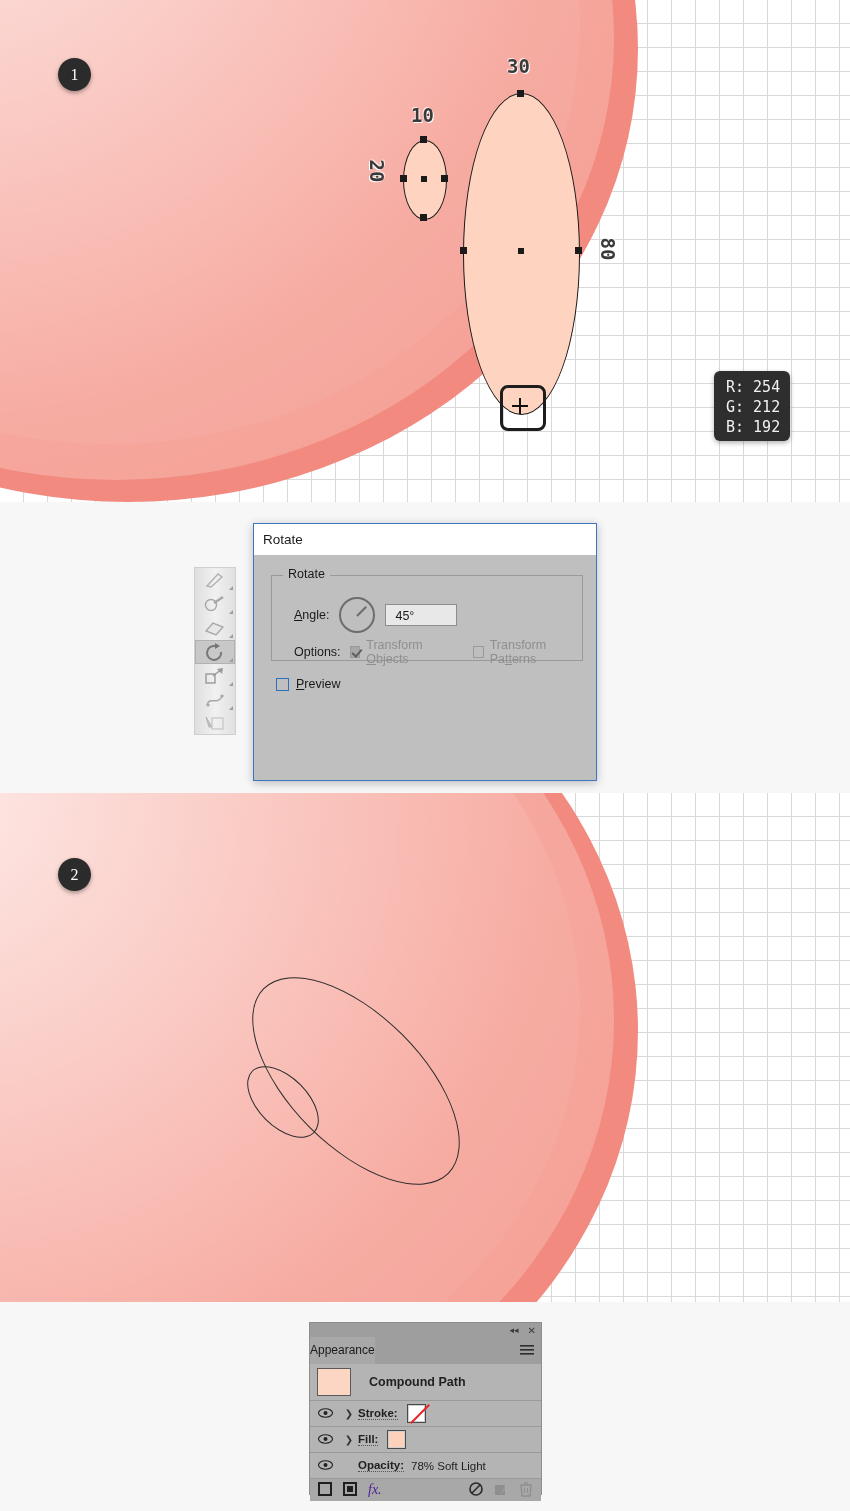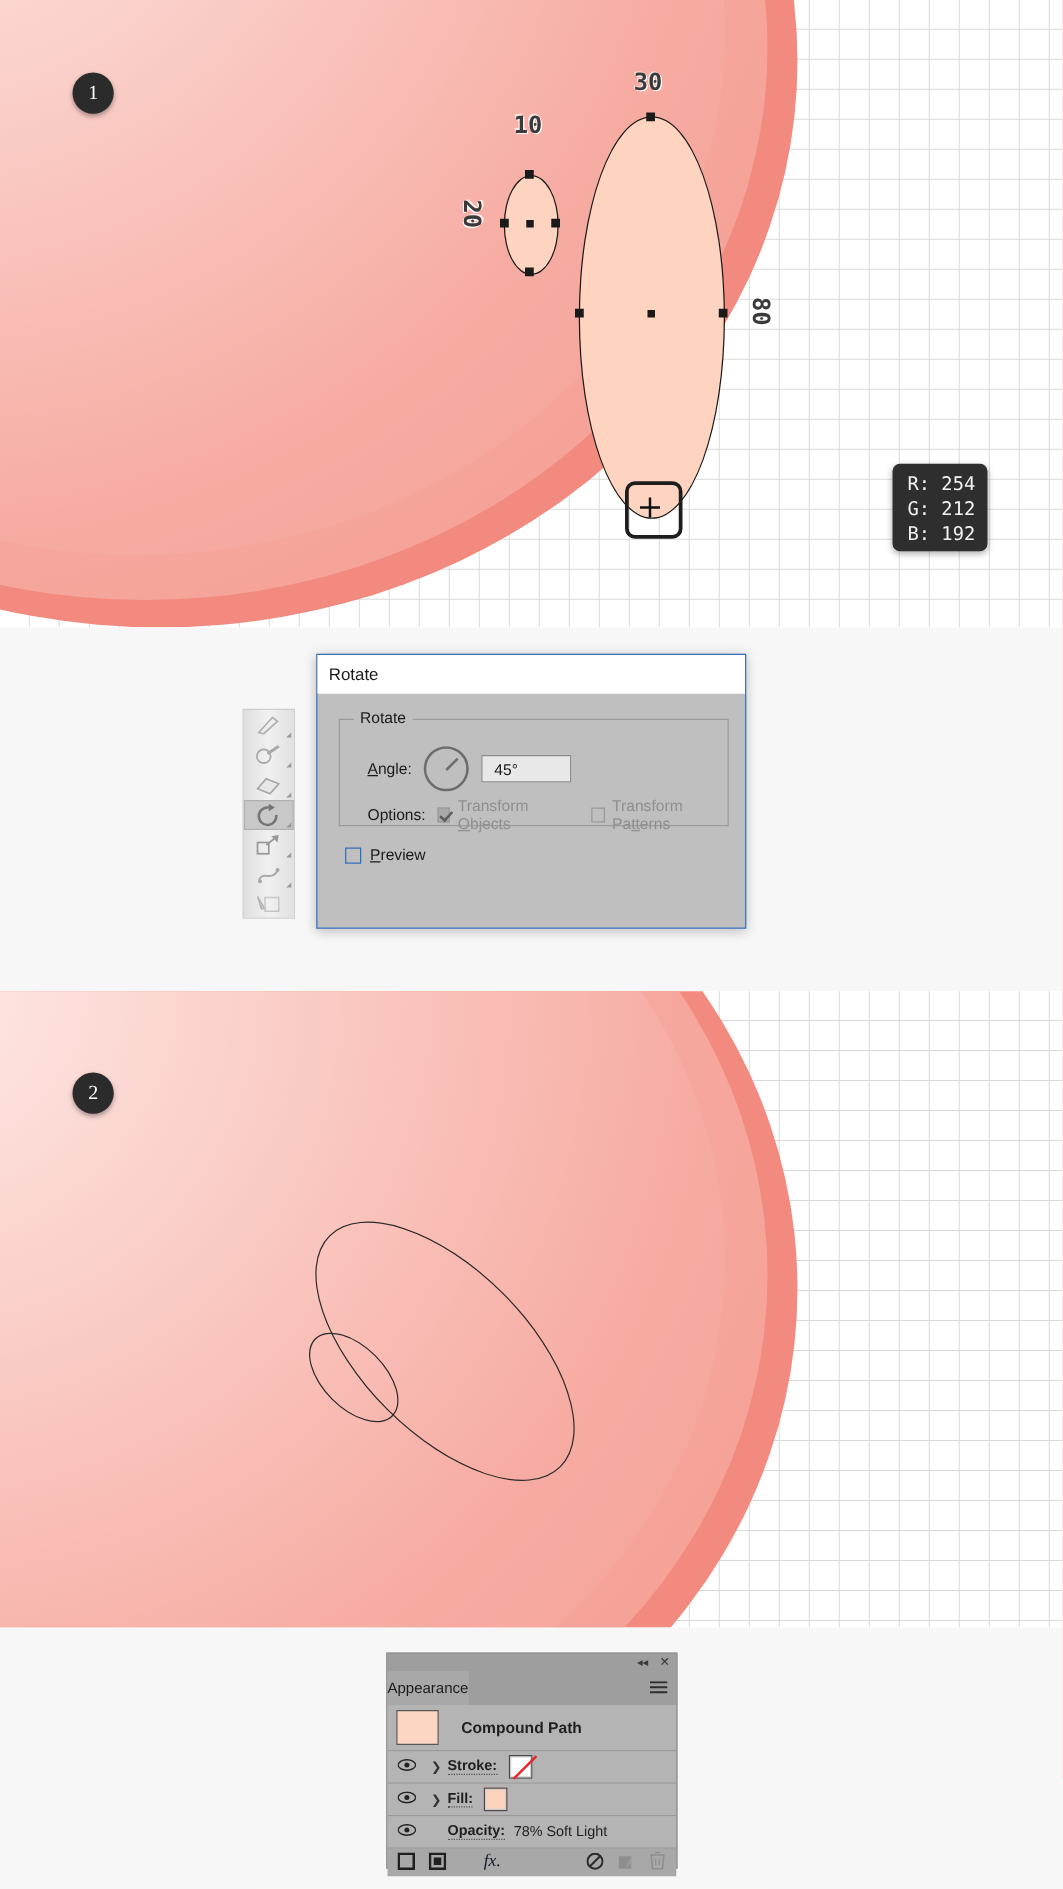--- a/index.html
+++ b/index.html
@@ -53,21 +53,21 @@
 
   
   .anchor{position:absolute;width:7px;height:7px;background:#1a1a1a;}
   .anchor.small{width:6px;height:6px;}
 
   
   .meas{position:absolute;font-family:"DejaVu Sans Mono",monospace;
     font-weight:bold;font-size:19px;color:#3a3a3a;
     text-shadow:1px 1px 0 #ffffff,-1px -1px 0 rgba(255,255,255,.7);}
   .meas.rot{transform:rotate(90deg);transform-origin:center center;}
-  #meas-10{left:411px;top:89px;text-align:center;}
+  #meas-10{left:411px;top:104px;text-align:center;}
   #meas-20{left:366px;top:160px;}
   #meas-30{left:507px;top:55px;}
   #meas-80{left:597px;top:238px;}
 
   
   #origin-box{position:absolute;left:500px;top:385px;width:40px;height:40px;
     border:3px solid #1d1d1d;border-radius:8px;background:transparent;}
   .origin-star{position:absolute;width:16px;height:16px;}
   .origin-star:before,.origin-star:after{content:"";position:absolute;
     background:#111;}
@@ -84,21 +84,21 @@
 
   
   .ell2{position:absolute;border:1px solid #2a2a2a;border-radius:50%;
     background:transparent;}
   #ell2-big{left:290px;top:950px;width:130px;height:260px;
     transform:rotate(-45deg);transform-origin:50% 50%;}
   #ell2-small{left:258px;top:1058px;width:48px;height:86px;
     transform:rotate(-45deg);transform-origin:50% 50%;}
 
   
-  #rotate-dialog{position:absolute;left:253px;top:523px;width:344px;height:220px;
+  #rotate-dialog{position:absolute;left:253px;top:523px;width:344px;height:258px;
     border:1px solid #3a76c4;background:#bfbfbf;box-sizing:border-box;
     box-shadow:0 2px 9px rgba(0,0,0,.25);}
   #dlg-titlebar{height:31px;background:#ffffff;display:flex;align-items:center;
     padding-left:9px;font-size:13.5px;color:#1a1a1a;}
   #dlg-body{position:relative;height:226px;}
   .fieldset{position:absolute;left:17px;top:20px;width:310px;height:84px;
     border:1px solid #9a9a9a;}
   .fieldset-legend{position:absolute;left:11px;top:-9px;background:#bfbfbf;
     padding:0 5px;font-size:12.5px;color:#1a1a1a;}
   .row-angle{position:absolute;left:22px;top:21px;display:flex;align-items:center;}
@@ -372,21 +372,21 @@
       <svg width="14" height="14" viewBox="0 0 14 14">
           <rect x="1" y="1" width="12" height="12" fill="none" stroke="#1f1f1f" stroke-width="2"></rect>
         </svg>
     </span>
     <span>
       <svg width="14" height="14" viewBox="0 0 14 14">
           <rect x="1" y="1" width="12" height="12" fill="none" stroke="#1f1f1f" stroke-width="2"></rect>
           <rect x="4" y="4" width="6" height="6" fill="#1f1f1f"></rect>
         </svg>
     </span>
-    <span style="font-family:'Liberation Serif',serif;font-style:italic;font-size:14px;color:#0f172a;margin-left:19px;">fx.</span>
+    <span style="font-family:'Liberation Serif',serif;font-style:italic;font-size:14px;color:#4c1d95;">fx.</span>
     <span class="spacer"></span>
     <span>
       <svg width="14" height="14" viewBox="0 0 14 14">
           <circle cx="7" cy="7" r="6" fill="none" stroke="#2a2a2a" stroke-width="1.6"></circle>
           <path d="M3 11 L11 3" stroke="#2a2a2a" stroke-width="1.6"></path>
         </svg>
     </span>
     <span>
       <svg width="14" height="14" viewBox="0 0 14 14">
           <path d="M1 3 H11 V13 H1 Z" fill="#8e8e8e"></path>

